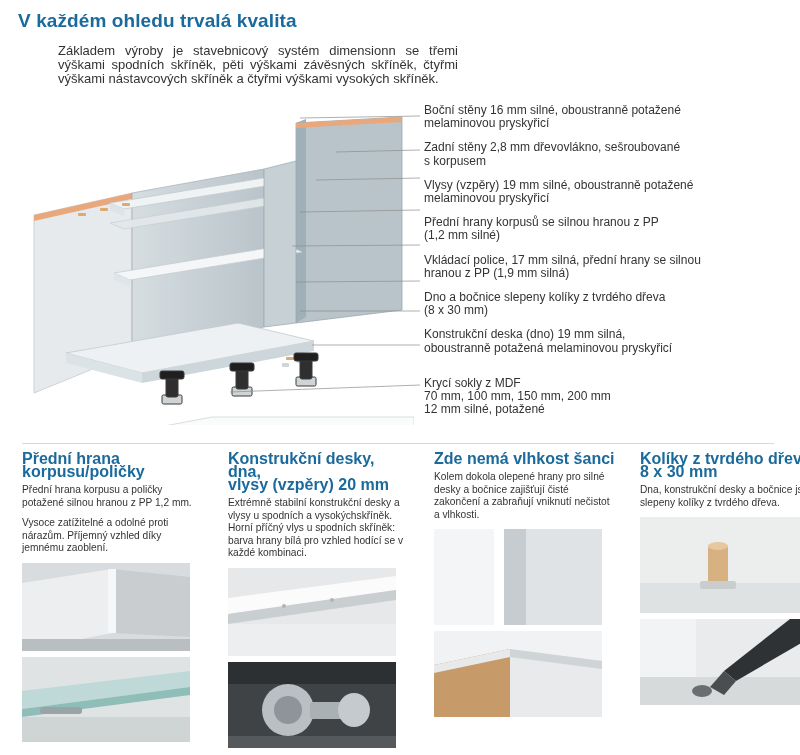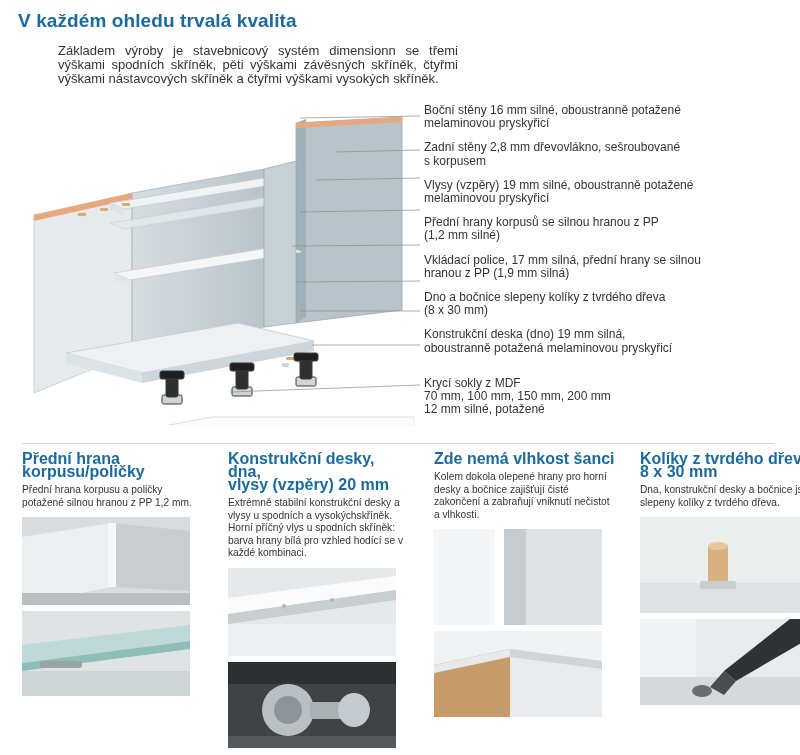--- a/index.html
+++ b/index.html
@@ -204,20 +204,21 @@
   <div class="sep"></div>
 
   <div class="cols">
 
     <div class="col">
       <h3>
         <span>Přední hrana</span><br>
         <span>korpusu/poličky</span>
       </h3>
       <p>Přední hrana korpusu a poličky potažené silnou hranou z PP 1,2 mm.</p>
+      <p>Vysoce zatížitelné a odolné proti nárazům. Příjemný vzhled díky jemnému zaoblení.</p>
       <div class="photos">
         <svg class="photo" width="168" height="88" viewBox="0 0 168 88">
           <rect width="168" height="88" fill="#d9dcde"></rect>
           <polygon points="0,20 90,6 90,70 0,88" fill="#eceeef"></polygon>
           <polygon points="90,6 168,14 168,74 90,70" fill="#c9cdd0"></polygon>
           <polygon points="86,6 94,6 94,70 86,70" fill="#f6f7f8"></polygon>
           <rect x="0" y="76" width="168" height="12" fill="#b9bec1"></rect>
         </svg>
         <svg class="photo" width="168" height="85" viewBox="0 0 168 85">
           <rect width="168" height="85" fill="#dfe3e3"></rect>
@@ -253,21 +254,21 @@
           <ellipse cx="126" cy="48" rx="16" ry="17" fill="#c4cacd"></ellipse>
           <rect x="0" y="74" width="168" height="12" fill="#55595c"></rect>
         </svg>
       </div>
     </div>
 
     <div class="col">
       <h3>
         <span>Zde nemá vlhkost šanci</span>
       </h3>
-      <p>Kolem dokola olepené hrany pro horní desky a bočnice zajišťují čisté zakončení a zabraňují vniknutí nečistot a vlhkosti.</p>
+      <p>Kolem dokola olepené hrany pro silné desky a bočnice zajišťují čisté zakončení a zabraňují vniknutí nečistot a vlhkosti.</p>
       <div class="photos">
         <svg class="photo" width="168" height="96" viewBox="0 0 168 96">
           <rect width="168" height="96" fill="#e9ebec"></rect>
           <polygon points="0,0 70,0 70,96 0,96" fill="#f4f5f6"></polygon>
           <polygon points="70,0 92,0 92,96 70,96" fill="#c7ccd0"></polygon>
           <polygon points="92,0 168,0 168,96 92,96" fill="#dfe3e5"></polygon>
           <rect x="60" y="0" width="10" height="96" fill="#ffffff"></rect>
         </svg>
         <svg class="photo" width="168" height="86" viewBox="0 0 168 86">
           <rect width="168" height="86" fill="#f1f2f3"></rect>

